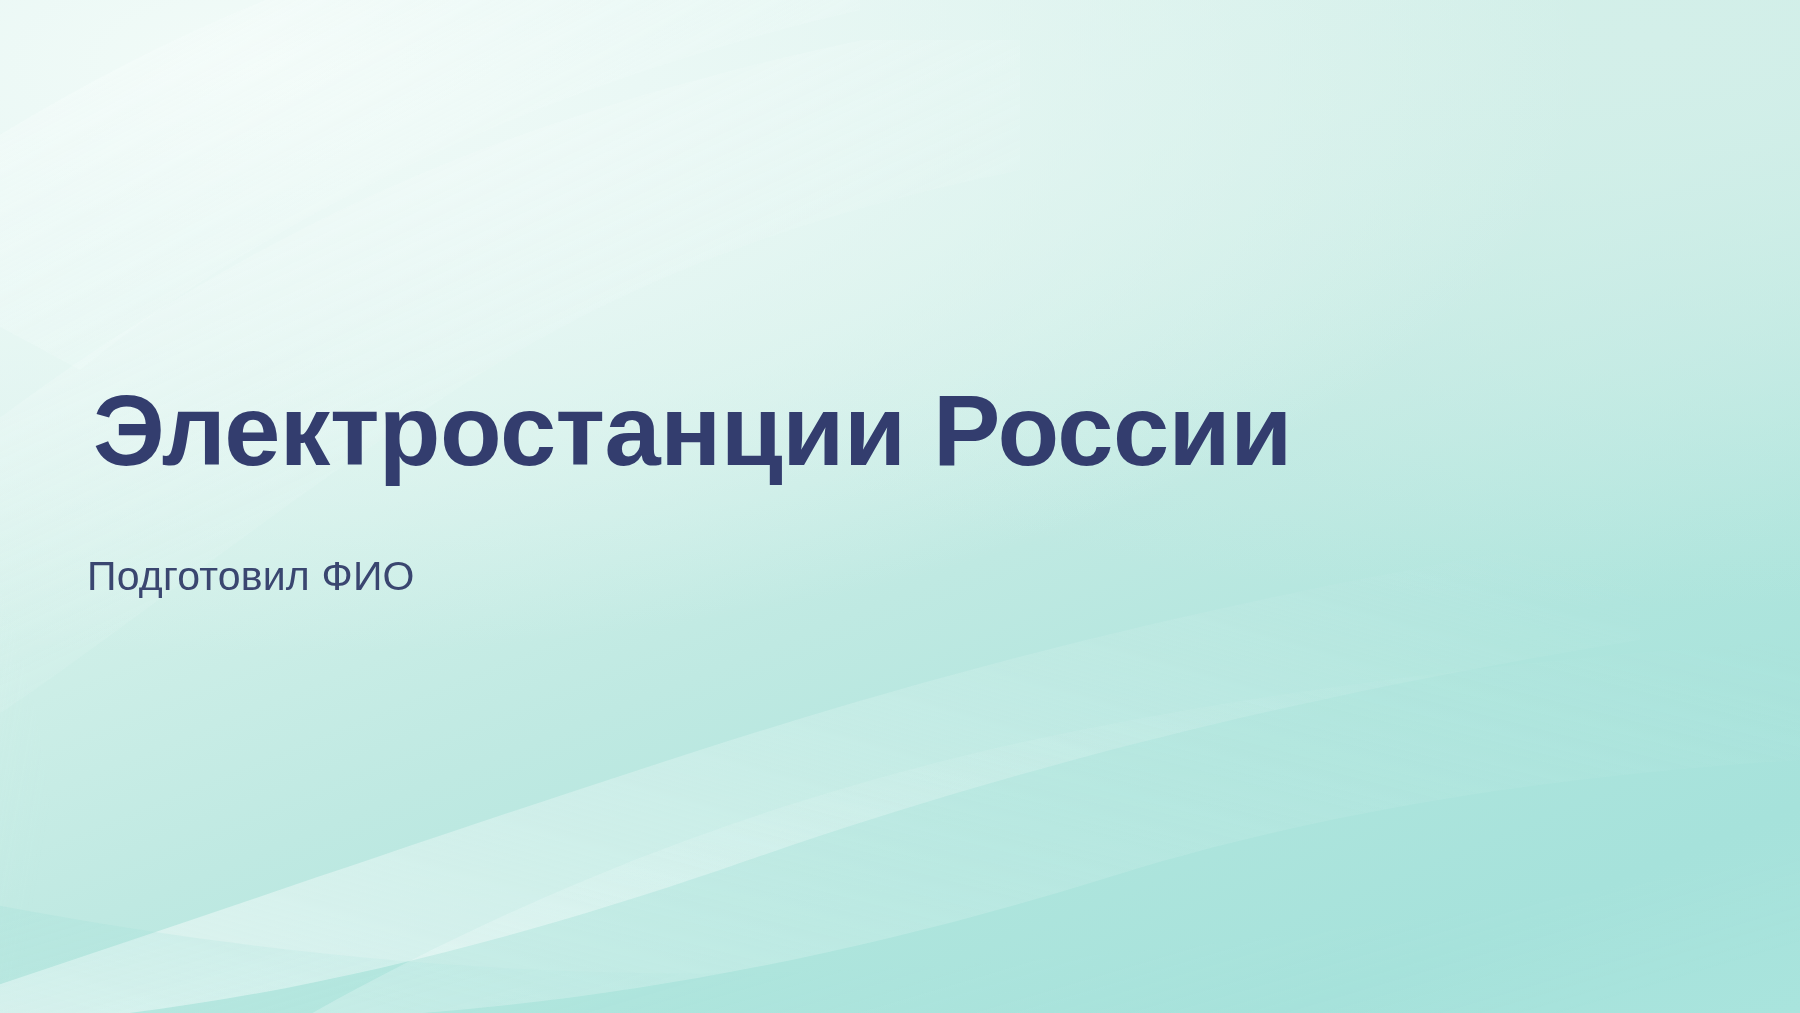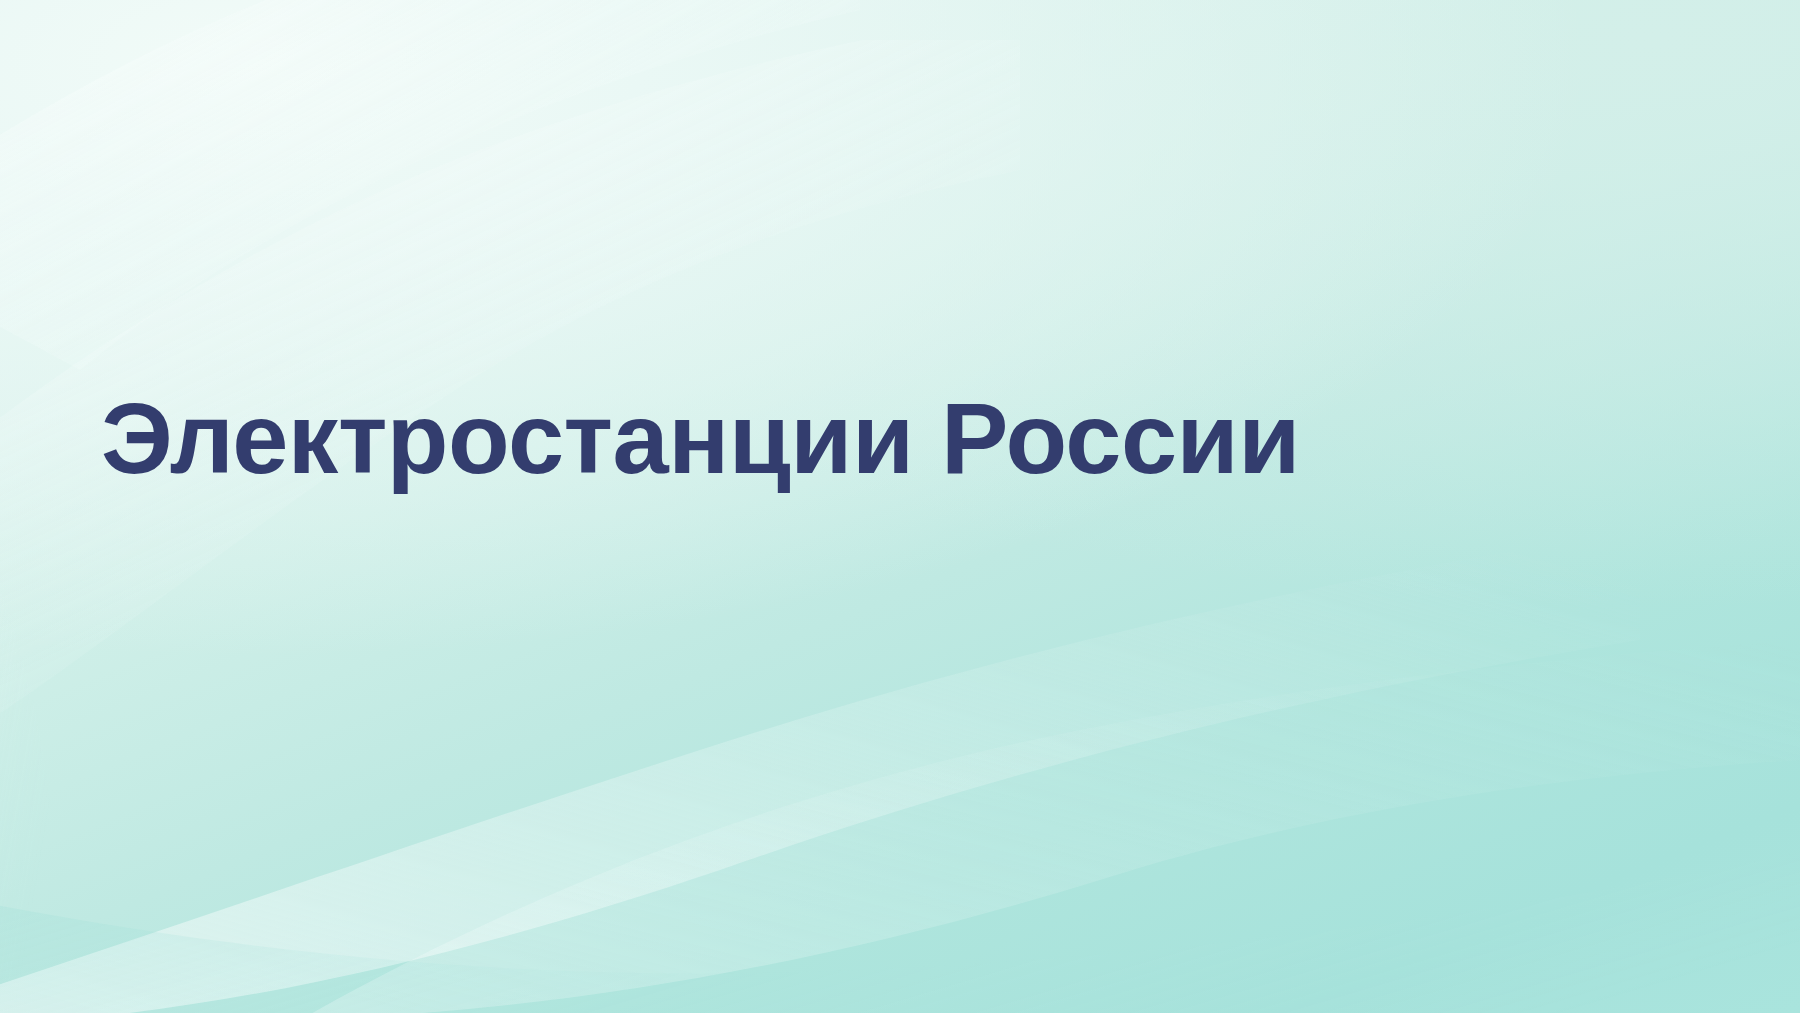--- a/index.html
+++ b/index.html
@@ -40,21 +40,21 @@
     position: absolute;
     left: 85px;
     top: 0;
     width: 1640px;
     height: 100%;
   }
   #title {
     position: absolute;
     top: 372px;
     left: 0;
-    margin: 16px;
+    margin: 8px;
     font-size: 101px;
     line-height: 1.0;
     font-weight: 700;
     letter-spacing: -0.5px;
     color: #333D6E;
     white-space: nowrap;
     -webkit-font-smoothing: antialiased;
   }
   #subtitle {
     position: absolute;
@@ -146,15 +146,16 @@
           <stop offset="45%" stop-color="#A6E2DB" stop-opacity="0.25"></stop>
           <stop offset="100%" stop-color="#BDE9E3" stop-opacity="0"></stop>
         </linearGradient>
       </defs>
       <path d="M -40,120 C 250,180 560,215 900,200 C 1230,186 1580,140 1900,70 L 1900,300 L -40,300 Z" fill="url(#gSH2)"></path>
     </svg>
   </div>
 
   <div id="content">
     <h1 id="title">Электростанции России</h1>
+    <p id="subtitle">Подготовил ФИО</p>
   </div>
 
 </div>
 
 </body></html>

